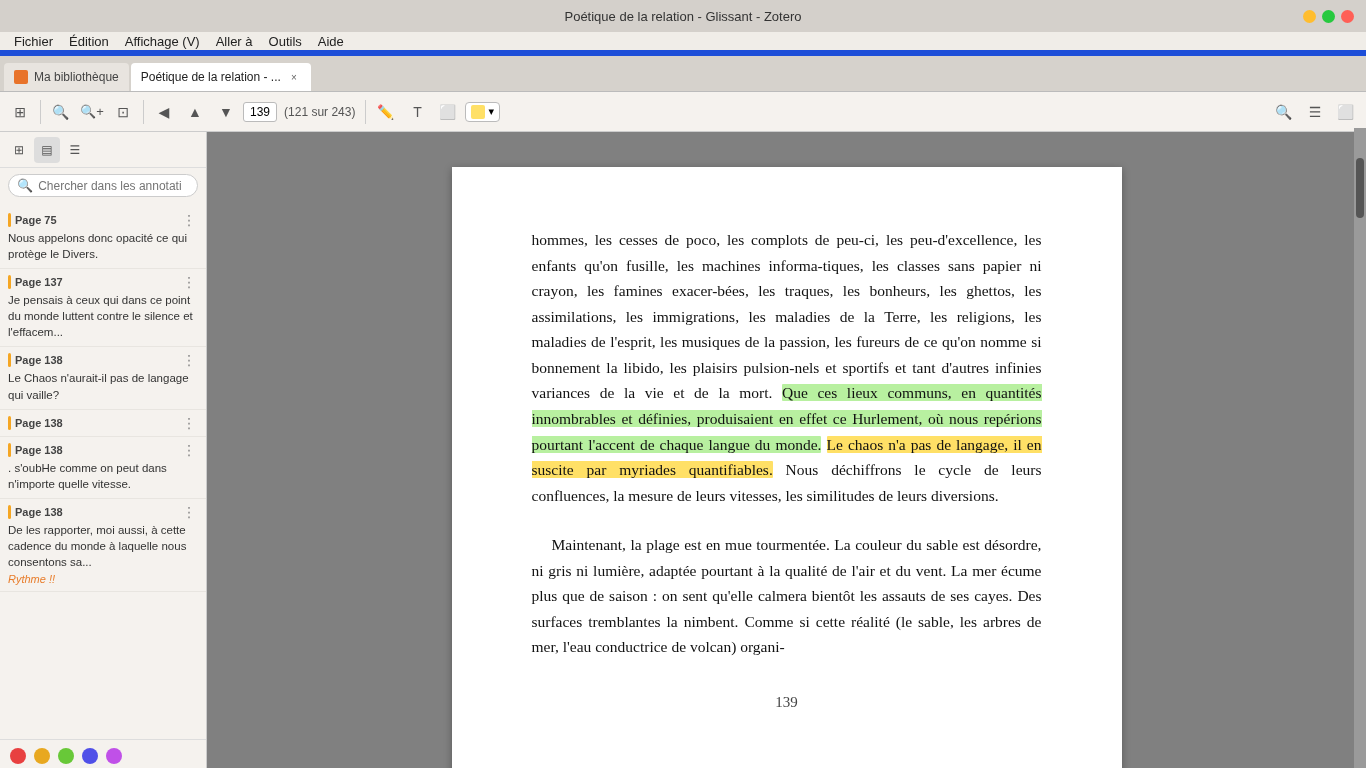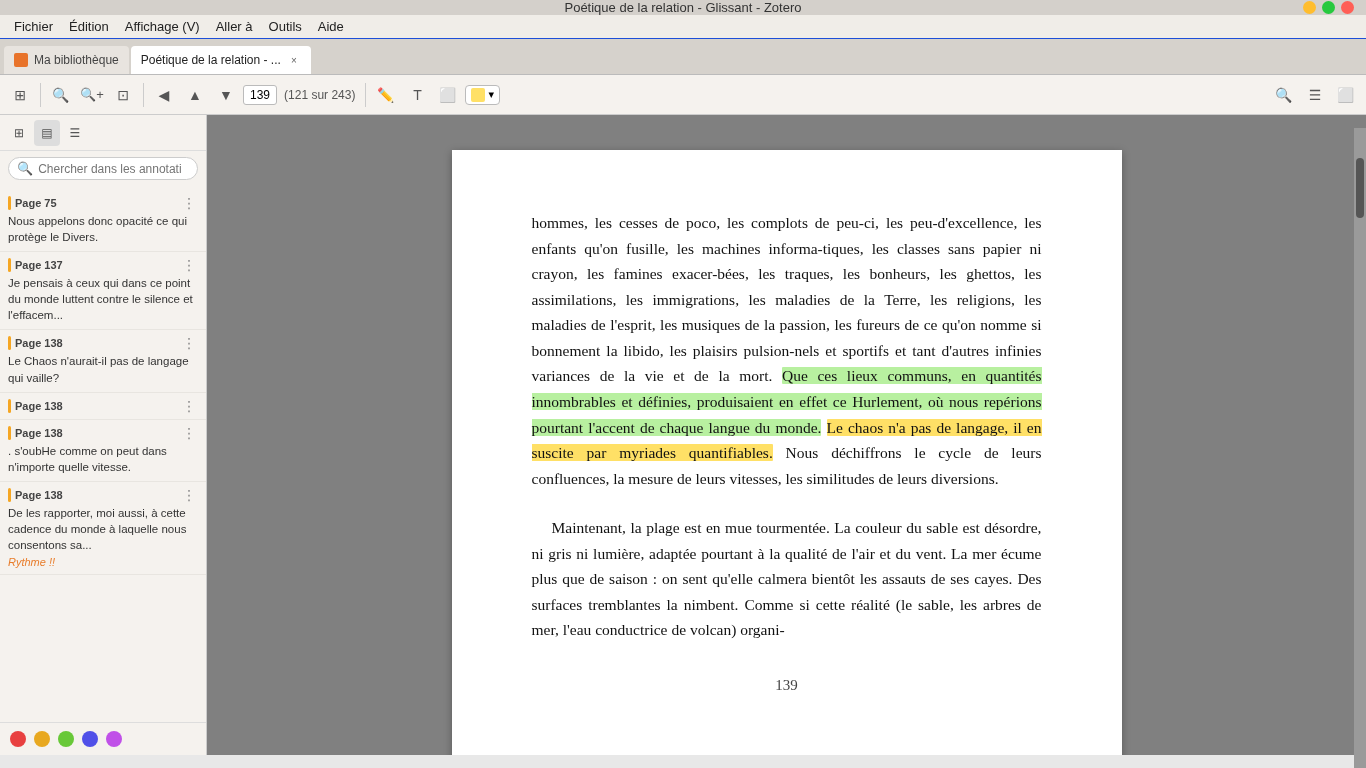--- a/index.html
+++ b/index.html
@@ -1,20 +1,20 @@
 <!DOCTYPE html>
 <html><head>
   <meta charset="utf-8">
   <style>
     * { box-sizing: border-box; margin: 0; padding: 0; }
     body { font-family: -apple-system, BlinkMacSystemFont, 'Segoe UI', sans-serif; background: #e8e8e8; width: 1366px; height: 768px; overflow: hidden; font-size: 13px; }
 
     
     .title-bar {
-      height: 15px;
+      height: 32px;
       background: #d4d0cb;
       display: flex;
       align-items: center;
       justify-content: center;
       font-size: 13px;
       color: #333;
       position: relative;
     }
     .title-bar .window-controls {
       position: absolute;
@@ -28,21 +28,21 @@
       display: inline-block;
     }
 
     
     .menu-bar {
       height: 24px;
       background: #f0ede8;
       display: flex;
       align-items: center;
       padding: 0 6px;
-      border-bottom: 1px solid #1d4ed8;
+      border-bottom: 6px solid #1d4ed8;
     }
     .menu-item {
       padding: 2px 8px;
       font-size: 13px;
       color: #222;
       cursor: pointer;
       border-radius: 3px;
     }
 
     

